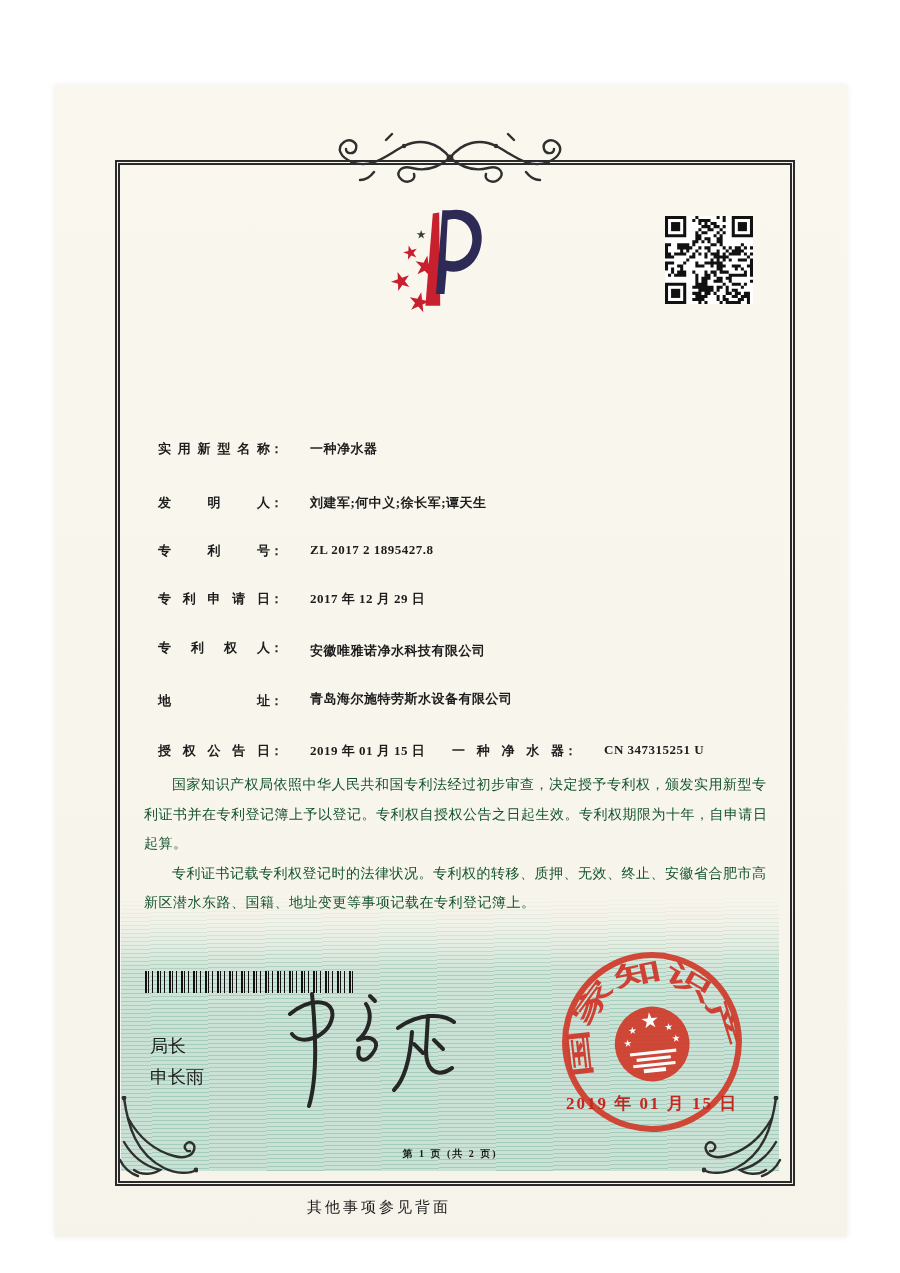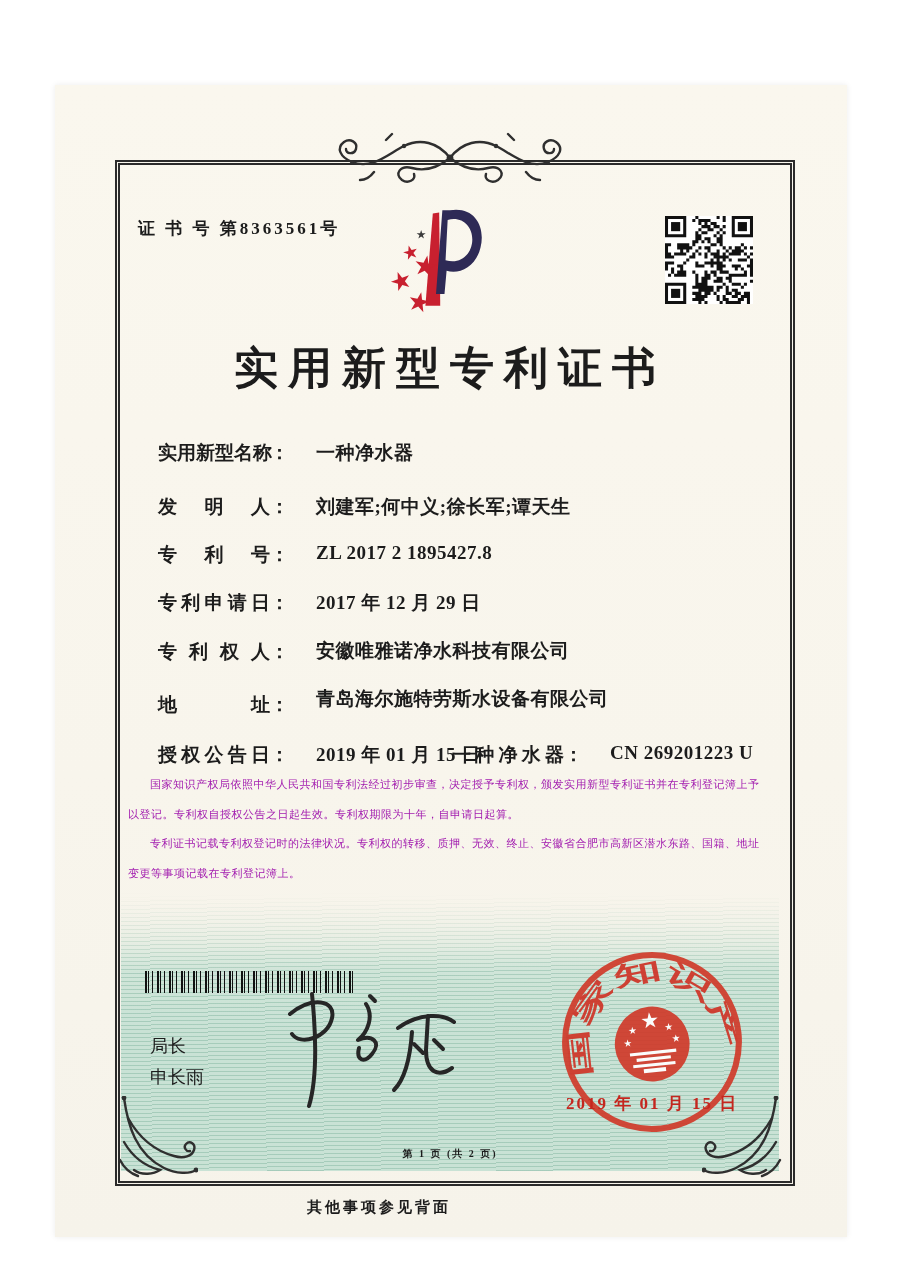--- a/index.html
+++ b/index.html
@@ -12,43 +12,43 @@
   #frame{left:115px;top:160px;width:670px;height:1016px;border:5px double #2b2b2b;z-index:2;}
   #guilloche{left:121px;top:893px;width:658px;height:278px;z-index:1;
      background:
        repeating-linear-gradient(179deg, rgba(74,146,118,.28) 0 1px, rgba(255,255,255,0) 1px 4px),
        linear-gradient(180deg, rgba(205,227,214,0) 0, rgba(201,226,213,.85) 70px, #c9e2d5 140px);
      -webkit-mask-image:linear-gradient(180deg,transparent 0,#000 80px);
      mask-image:linear-gradient(180deg,transparent 0,#000 80px);}
   #cert-no{left:138px;top:217px;font-size:17px;font-weight:700;letter-spacing:3px;z-index:3;}
   #title{left:115px;top:339px;width:670px;text-align:center;font-size:44px;font-weight:700;
          letter-spacing:10px;z-index:3;}
-  .row{left:158px;display:flex;align-items:flex-start;font-size:19px;z-index:3;white-space:nowrap;}
+  .row{left:158px;display:flex;align-items:flex-start;font-size:13px;z-index:3;white-space:nowrap;}
   .lbl{display:inline-block;width:112px;text-align:justify;text-align-last:justify;
        text-justify:inter-character;font-weight:700;
        font-family:"Liberation Sans","DejaVu Sans",sans-serif;}
   .colon{font-weight:700;font-family:"Liberation Sans",sans-serif;}
   .val{margin-left:27px;font-weight:600;letter-spacing:.5px;}
   .val2{line-height:24px;white-space:pre-line;}
-  #paras{left:128px;top:770px;width:634px;font-size:11px;line-height:29.5px;z-index:3;
-         color:#a21caf;}
+  #paras{left:144px;top:770px;width:634px;font-size:14px;line-height:29.5px;z-index:3;
+         color:#14532d;}
   #paras p{margin:0;text-indent:2em;letter-spacing:.5px;}
   #barcode{left:145px;top:971px;width:208px;height:22px;z-index:3;
      background:repeating-linear-gradient(90deg,#111 0 2px,transparent 2px 3px,#111 3px 4px,
        transparent 4px 7px,#111 7px 8px,transparent 8px 12px);}
   #director{left:150px;top:1031px;font-size:18px;font-weight:400;line-height:31px;z-index:3;
       font-family:"Liberation Sans","DejaVu Sans",sans-serif;}
   #signature{left:262px;top:990px;z-index:3;}
   #seal{left:556px;top:946px;z-index:3;transform:rotate(-6deg);}
   #seal-date{left:566px;top:1092px;font-size:17px;font-weight:700;letter-spacing:2px;
       color:#c4271f;z-index:4;}
   #page-info{left:115px;top:1147px;width:670px;text-align:center;font-size:10px;
       font-weight:700;letter-spacing:2px;z-index:3;}
   #footer-note{left:55px;top:1198px;width:648px;text-align:center;font-size:15px;
-      font-weight:700;letter-spacing:3px;z-index:3;}
+      font-weight:400;letter-spacing:3px;z-index:3;}
   svg{display:block;}
 </style>
 </head>
 <body>
 
 <div id="page">
   <div id="paper" class="abs"></div>
   <div id="guilloche" class="abs"></div>
   <div id="frame" class="abs"></div>
 
@@ -87,21 +87,20 @@
       <path d="M10,22 C20,40 34,54 56,60 C66,63 74,60 76,54 C78,48 72,44 68,48 C65,51 68,56 72,55"></path>
       <path d="M6,46 C14,60 26,70 42,74 C36,78 24,80 16,74"></path>
       <path d="M2,64 q6,12 18,16"></path>
     </g>
     <g fill="#2f2f2f">
         <circle cx="6" cy="2" r="2.4"></circle>
         <circle cx="78" cy="74" r="2.4"></circle>
       </g>
   </svg>
 
-  <div id="cert-no" class="abs">证 书 号 第8363561号</div>
 
   <svg class="abs" style="left:383px;top:205px;z-index:3" width="106" height="122" viewBox="0 0 100 115">
     <defs>
       <path id="star" d="M0,-10 L2.25,-3.09 L9.51,-3.09 L3.63,1.18 L5.88,8.09 L0,3.82 L-5.88,8.09 L-3.63,1.18 L-9.51,-3.09 L-2.25,-3.09 Z"></path>
     </defs>
     <polygon points="47,8 53,7 54,95 40,95" fill="#c8202f"></polygon>
     <path d="M56,5 L63,5 C86,1 97,20 92,40 C88,58 72,66 60,62 L58,84 L50,84 Z
              M61,14 L59,52 C72,56 82,48 84,36 C86,22 76,10 61,14 Z" fill="#2e2a56" fill-rule="evenodd"></path>
     <use href="#star" transform="translate(36,28) scale(0.45)" fill="#3a3a3a"></use>
     <use href="#star" transform="translate(26,45) scale(0.7) rotate(-15)" fill="#c8202f"></use>
@@ -116,21 +115,20 @@
       <path d="M0,0h7v7h-7z M1,1v5h5v-5z" fill-rule="evenodd"></path>
         <rect x="2" y="2" width="3" height="3"></rect>
       <path d="M22,0h7v7h-7z M23,1v5h5v-5z" fill-rule="evenodd"></path>
         <rect x="24" y="2" width="3" height="3"></rect>
       <path d="M0,22h7v7h-7z M1,23v5h5v-5z" fill-rule="evenodd"></path>
         <rect x="2" y="24" width="3" height="3"></rect>
       <path id="qr-modules" d="M10,0h1v1h-1zM17,0h1v1h-1zM19,0h1v1h-1zM9,1h1v1h-1zM11,1h1v1h-1zM12,1h1v1h-1zM13,1h1v1h-1zM14,1h1v1h-1zM19,1h1v1h-1zM11,2h1v1h-1zM13,2h1v1h-1zM15,2h1v1h-1zM16,2h1v1h-1zM12,3h1v1h-1zM13,3h1v1h-1zM14,3h1v1h-1zM16,3h1v1h-1zM17,3h1v1h-1zM19,3h1v1h-1zM11,4h1v1h-1zM14,4h1v1h-1zM15,4h1v1h-1zM18,4h1v1h-1zM10,5h1v1h-1zM12,5h1v1h-1zM13,5h1v1h-1zM17,5h1v1h-1zM19,5h1v1h-1zM10,6h1v1h-1zM11,6h1v1h-1zM16,6h1v1h-1zM18,6h1v1h-1zM10,7h1v1h-1zM11,7h1v1h-1zM13,7h1v1h-1zM14,7h1v1h-1zM17,7h1v1h-1zM18,7h1v1h-1zM9,8h1v1h-1zM10,8h1v1h-1zM12,8h1v1h-1zM14,8h1v1h-1zM17,8h1v1h-1zM18,8h1v1h-1zM0,9h1v1h-1zM1,9h1v1h-1zM4,9h1v1h-1zM5,9h1v1h-1zM6,9h1v1h-1zM7,9h1v1h-1zM9,9h1v1h-1zM15,9h1v1h-1zM16,9h1v1h-1zM18,9h1v1h-1zM25,9h1v1h-1zM0,10h1v1h-1zM4,10h1v1h-1zM5,10h1v1h-1zM6,10h1v1h-1zM7,10h1v1h-1zM8,10h1v1h-1zM11,10h1v1h-1zM13,10h1v1h-1zM14,10h1v1h-1zM19,10h1v1h-1zM21,10h1v1h-1zM23,10h1v1h-1zM24,10h1v1h-1zM26,10h1v1h-1zM28,10h1v1h-1zM0,11h1v1h-1zM5,11h1v1h-1zM7,11h1v1h-1zM10,11h1v1h-1zM14,11h1v1h-1zM17,11h1v1h-1zM20,11h1v1h-1zM22,11h1v1h-1zM23,11h1v1h-1zM24,11h1v1h-1zM25,11h1v1h-1zM0,12h1v1h-1zM1,12h1v1h-1zM3,12h1v1h-1zM4,12h1v1h-1zM5,12h1v1h-1zM6,12h1v1h-1zM9,12h1v1h-1zM11,12h1v1h-1zM13,12h1v1h-1zM15,12h1v1h-1zM16,12h1v1h-1zM17,12h1v1h-1zM19,12h1v1h-1zM21,12h1v1h-1zM22,12h1v1h-1zM23,12h1v1h-1zM24,12h1v1h-1zM26,12h1v1h-1zM28,12h1v1h-1zM0,13h1v1h-1zM1,13h1v1h-1zM2,13h1v1h-1zM8,13h1v1h-1zM9,13h1v1h-1zM13,13h1v1h-1zM16,13h1v1h-1zM17,13h1v1h-1zM18,13h1v1h-1zM19,13h1v1h-1zM20,13h1v1h-1zM27,13h1v1h-1zM7,14h1v1h-1zM15,14h1v1h-1zM17,14h1v1h-1zM19,14h1v1h-1zM21,14h1v1h-1zM24,14h1v1h-1zM25,14h1v1h-1zM26,14h1v1h-1zM28,14h1v1h-1zM0,15h1v1h-1zM1,15h1v1h-1zM2,15h1v1h-1zM6,15h1v1h-1zM10,15h1v1h-1zM13,15h1v1h-1zM14,15h1v1h-1zM15,15h1v1h-1zM16,15h1v1h-1zM17,15h1v1h-1zM18,15h1v1h-1zM28,15h1v1h-1zM0,16h1v1h-1zM4,16h1v1h-1zM5,16h1v1h-1zM10,16h1v1h-1zM11,16h1v1h-1zM12,16h1v1h-1zM15,16h1v1h-1zM17,16h1v1h-1zM18,16h1v1h-1zM19,16h1v1h-1zM22,16h1v1h-1zM23,16h1v1h-1zM24,16h1v1h-1zM27,16h1v1h-1zM28,16h1v1h-1zM0,17h1v1h-1zM2,17h1v1h-1zM5,17h1v1h-1zM17,17h1v1h-1zM18,17h1v1h-1zM23,17h1v1h-1zM25,17h1v1h-1zM28,17h1v1h-1zM2,18h1v1h-1zM4,18h1v1h-1zM5,18h1v1h-1zM6,18h1v1h-1zM9,18h1v1h-1zM13,18h1v1h-1zM15,18h1v1h-1zM16,18h1v1h-1zM18,18h1v1h-1zM19,18h1v1h-1zM20,18h1v1h-1zM26,18h1v1h-1zM28,18h1v1h-1zM1,19h1v1h-1zM3,19h1v1h-1zM4,19h1v1h-1zM5,19h1v1h-1zM6,19h1v1h-1zM10,19h1v1h-1zM13,19h1v1h-1zM14,19h1v1h-1zM16,19h1v1h-1zM21,19h1v1h-1zM22,19h1v1h-1zM23,19h1v1h-1zM24,19h1v1h-1zM25,19h1v1h-1zM26,19h1v1h-1zM28,19h1v1h-1zM10,20h1v1h-1zM12,20h1v1h-1zM13,20h1v1h-1zM14,20h1v1h-1zM17,20h1v1h-1zM18,20h1v1h-1zM20,20h1v1h-1zM21,20h1v1h-1zM10,21h1v1h-1zM12,21h1v1h-1zM13,21h1v1h-1zM16,21h1v1h-1zM17,21h1v1h-1zM18,21h1v1h-1zM21,21h1v1h-1zM28,21h1v1h-1zM10,22h1v1h-1zM11,22h1v1h-1zM12,22h1v1h-1zM13,22h1v1h-1zM19,22h1v1h-1zM22,22h1v1h-1zM23,22h1v1h-1zM24,22h1v1h-1zM26,22h1v1h-1zM9,23h1v1h-1zM10,23h1v1h-1zM11,23h1v1h-1zM12,23h1v1h-1zM13,23h1v1h-1zM14,23h1v1h-1zM15,23h1v1h-1zM17,23h1v1h-1zM18,23h1v1h-1zM20,23h1v1h-1zM25,23h1v1h-1zM11,24h1v1h-1zM12,24h1v1h-1zM13,24h1v1h-1zM14,24h1v1h-1zM15,24h1v1h-1zM17,24h1v1h-1zM20,24h1v1h-1zM22,24h1v1h-1zM23,24h1v1h-1zM9,25h1v1h-1zM10,25h1v1h-1zM11,25h1v1h-1zM13,25h1v1h-1zM14,25h1v1h-1zM16,25h1v1h-1zM20,25h1v1h-1zM21,25h1v1h-1zM23,25h1v1h-1zM24,25h1v1h-1zM26,25h1v1h-1zM27,25h1v1h-1zM10,26h1v1h-1zM11,26h1v1h-1zM12,26h1v1h-1zM13,26h1v1h-1zM17,26h1v1h-1zM19,26h1v1h-1zM22,26h1v1h-1zM23,26h1v1h-1zM25,26h1v1h-1zM26,26h1v1h-1zM27,26h1v1h-1zM9,27h1v1h-1zM10,27h1v1h-1zM11,27h1v1h-1zM12,27h1v1h-1zM17,27h1v1h-1zM19,27h1v1h-1zM20,27h1v1h-1zM24,27h1v1h-1zM25,27h1v1h-1zM27,27h1v1h-1zM11,28h1v1h-1zM13,28h1v1h-1zM18,28h1v1h-1zM20,28h1v1h-1zM21,28h1v1h-1zM22,28h1v1h-1zM23,28h1v1h-1zM24,28h1v1h-1zM27,28h1v1h-1z"></path>
     </g>
   </svg>
 
-  <div id="title" class="abs">实用新型专利证书</div>
 
   <div class="row abs" style="top:440px">
     <span class="lbl">实用新型名称</span>
       <span class="colon">：</span>
     <span class="val">一种净水器</span>
   </div>
 
   <div class="row abs" style="top:494px">
     <span class="lbl">发明人</span>
       <span class="colon">：</span>
@@ -162,21 +160,21 @@
   </div>
 
   <div class="row abs" style="top:742px">
     <span class="lbl">授权公告日</span>
       <span class="colon">：</span>
     <span class="val">2019 年 01 月 15 日</span>
   </div>
   <div class="row abs" style="top:742px;left:452px">
     <span class="lbl">一种净水器</span>
       <span class="colon">：</span>
-    <span class="val">CN 269201223 U</span>
+    <span class="val">CN 347315251 U</span>
   </div>
 
   <div id="paras" class="abs">
     <p>国家知识产权局依照中华人民共和国专利法经过初步审查，决定授予专利权，颁发实用新型专利证书并在专利登记簿上予以登记。专利权自授权公告之日起生效。专利权期限为十年，自申请日起算。</p>
     <p>专利证书记载专利权登记时的法律状况。专利权的转移、质押、无效、终止、安徽省合肥市高新区潜水东路、国籍、地址变更等事项记载在专利登记簿上。</p>
   </div>
 
   <div id="barcode" class="abs"></div>
 
   <div id="director" class="abs">

